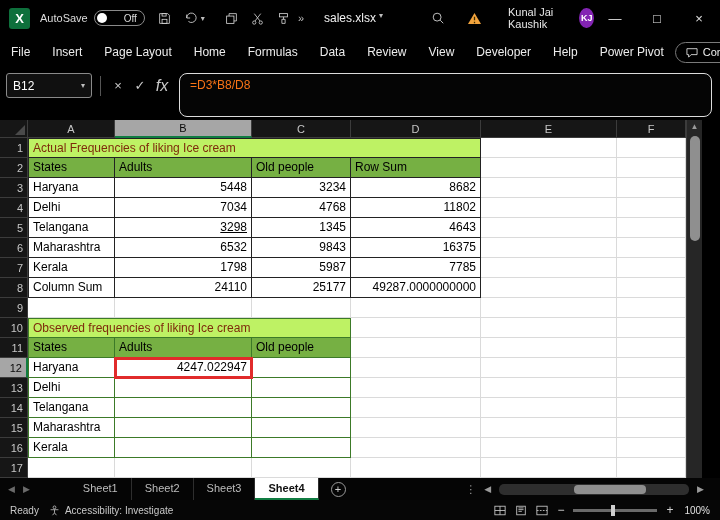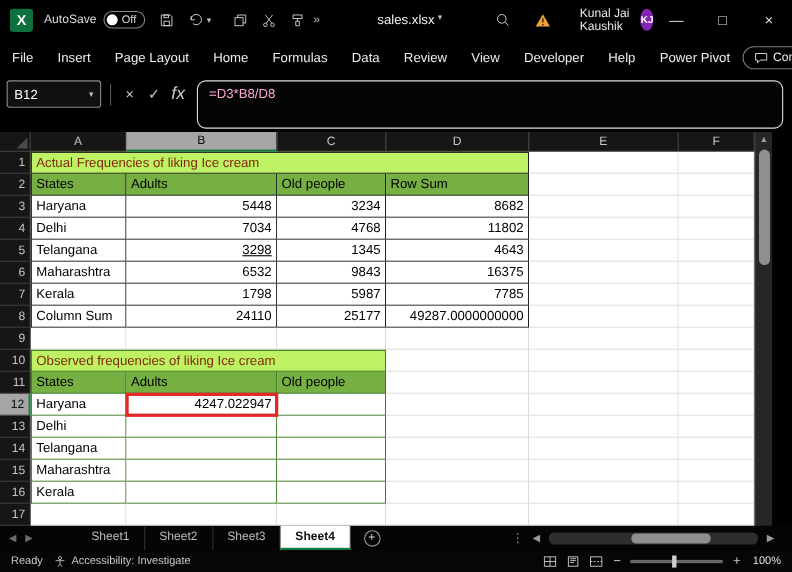--- a/index.html
+++ b/index.html
@@ -3,46 +3,46 @@
 <meta charset="utf-8">
 <style>
 *{margin:0;padding:0;box-sizing:border-box}
 html,body{width:720px;height:520px;overflow:hidden;background:#000;font-family:"Liberation Sans",sans-serif}
 .app{width:720px;height:520px;display:flex;flex-direction:column;background:#050505}
 
 
 .titlebar{flex:0 0 36px;display:flex;align-items:center;color:#e6e6e6;font-size:11px;background:#000}
 .logo{width:21px;height:21px;margin-left:9px;background:#0E703C;border-radius:3px;color:#fff;font-weight:bold;display:flex;align-items:center;justify-content:center;font-size:13px;flex:0 0 21px}
 .as-label{margin-left:10px;color:#dcdcdc}
-.toggle{display:flex;align-items:center;gap:4px;border:1px solid #8a8a8a;border-radius:9px;height:16px;padding:0 7px 0 2px;margin-left:6px;font-size:10px;color:#dcdcdc;cursor:pointer}
+.toggle{display:flex;align-items:center;gap:17px;border:1px solid #8a8a8a;border-radius:9px;height:16px;padding:0 7px 0 2px;margin-left:6px;font-size:10px;color:#dcdcdc;cursor:pointer}
 .knob{width:10px;height:10px;border-radius:50%;background:#fff}
 .tico{margin-left:13px;display:flex;align-items:center;cursor:pointer;color:#d8d8d8}
 .tico svg{display:block}
 .chev{font-size:8px;color:#bdbdbd;margin-left:3px}
-.fname{display:flex;align-items:flex-start;margin-left:52px;font-size:12px;color:#f2f2f2;cursor:pointer}
+.fname{display:flex;align-items:flex-start;margin-left:20px;font-size:12px;color:#f2f2f2;cursor:pointer}
 .uname{margin-left:26px;font-size:11px;color:#e8e8e8}
 .avatar{width:20px;height:20px;border-radius:50%;background:#8324B3;color:#fff;font-size:9px;font-weight:bold;display:flex;align-items:center;justify-content:center;margin-left:8px}
 .winbtns{margin-left:auto;display:flex;height:36px}
 .wbtn{width:42px;height:36px;display:flex;align-items:center;justify-content:center;color:#e0e0e0;font-size:13px;cursor:pointer}
 
 
 .menubar{flex:0 0 32px;display:flex;align-items:center;background:#000;color:#ececec;font-size:12px}
 .mtabs{display:flex;align-items:center}
 .mtab{padding:0 11px;line-height:30px;cursor:pointer;white-space:nowrap}
 .mright{margin-left:auto;display:flex;align-items:center;margin-right:10px;gap:10px}
 .comments{display:flex;align-items:center;gap:5px;border:1px solid #7a7a7a;border-radius:12px;height:21px;padding:0 10px;font-size:11px;color:#f0f0f0;cursor:pointer}
 
 
 .fbar{flex:0 0 52px;background:#000;display:flex;align-items:flex-start;padding:5px 8px 0 6px}
 .namebox{width:86px;height:25px;background:#101010;border:1px solid #8a8a8a;border-radius:3px;color:#fff;font-size:12px;display:flex;align-items:center;padding:0 6px;cursor:pointer}
 .namebox .nb{flex:1}
 .fsep{width:1px;height:20px;background:#555;margin:3px 6px 0 8px}
 .fbtn{width:22px;height:25px;display:flex;align-items:center;justify-content:center;color:#c9c9c9;font-size:13px;cursor:pointer}
 .fx{font-style:italic;font-size:16px}
-.finput{flex:1;height:44px;margin-left:6px;border:1px solid #dcdcdc;border-radius:8px;color:#f9a8d4;font-size:12px;padding:4px 10px;cursor:text;background:#050505}
+.finput{flex:1;height:44px;margin-left:6px;border:1px solid #dcdcdc;border-radius:8px;color:#f97316;font-size:12px;padding:4px 10px;cursor:text;background:#050505}
 
 
 .sheetwrap{flex:0 0 358px;display:flex;background:#161616}
 .grid{display:grid;background:#fff;align-content:start}
 .corner{background:#161616;border-right:1px solid #3c3c3c;border-bottom:1px solid #3c3c3c;position:relative;cursor:pointer}
 .corner:after{content:"";position:absolute;right:2px;bottom:2px;border-left:10px solid transparent;border-bottom:10px solid #4a4a4a}
 .chdr,.rhdr{background:#161616;color:#c6c6c6;font-size:11px;display:flex;align-items:center;justify-content:center;border-right:1px solid #3c3c3c;border-bottom:1px solid #3c3c3c;cursor:pointer}
 .rhdr{justify-content:flex-end;padding-right:4px}
 .chdr.selhdr{background:#a6a6a6;color:#0a0a0a;border-bottom:2px solid #107C41}
 .rhdr.selhdr{background:#a6a6a6;color:#0a0a0a;border-right:2px solid #107C41}

